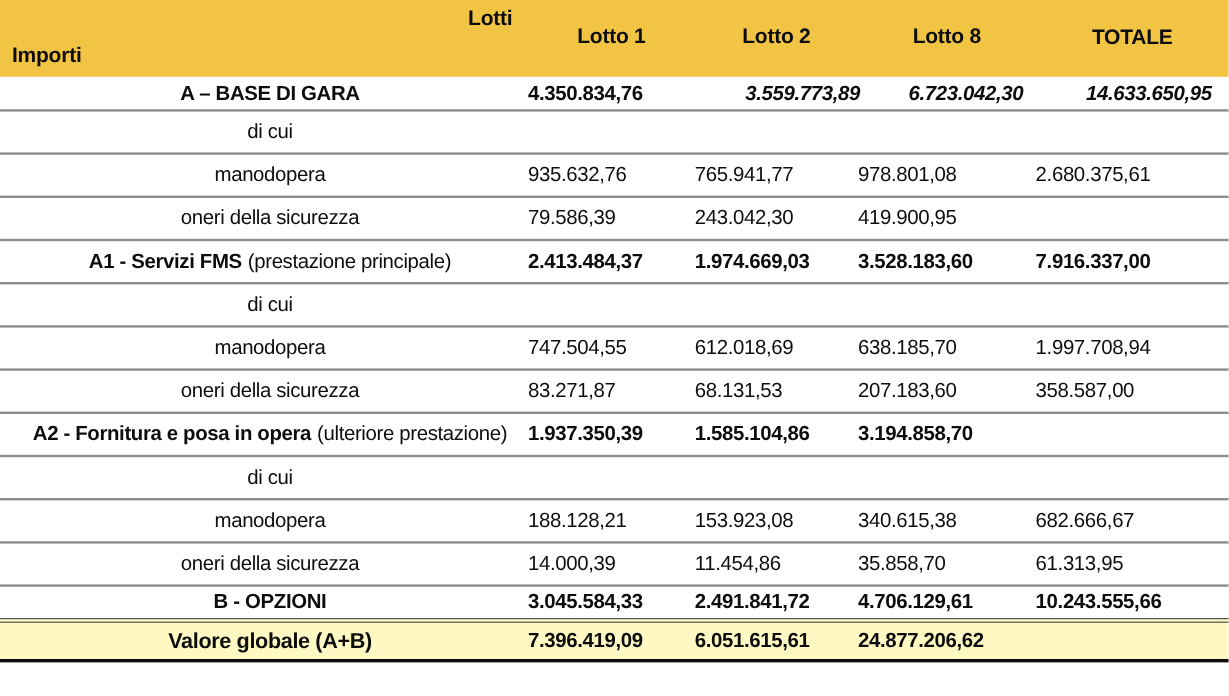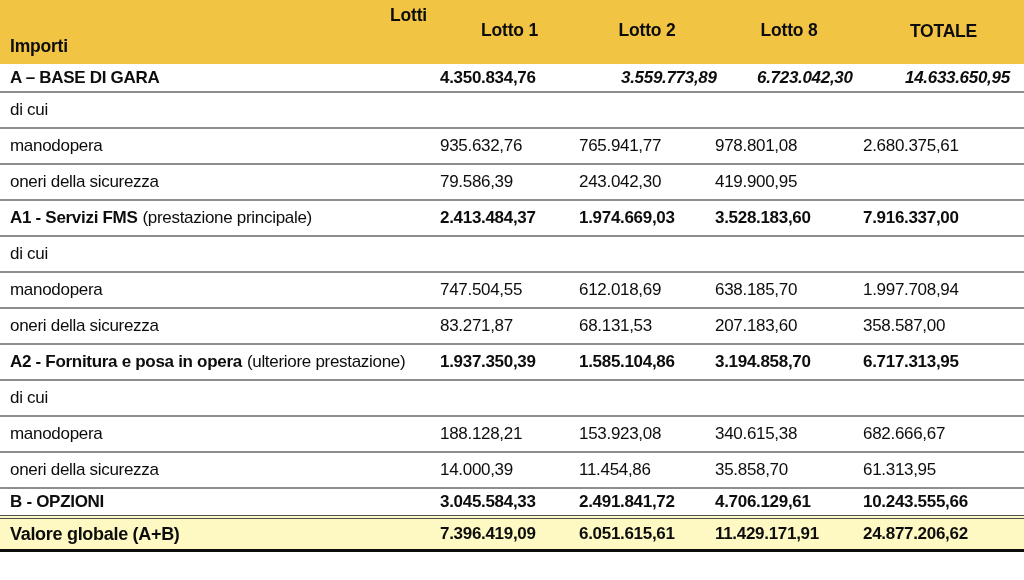--- a/index.html
+++ b/index.html
@@ -18,21 +18,21 @@
   .thead .hcol{display:flex;justify-content:center;align-items:flex-start;padding-top:20px;font-weight:700;font-size:17.5px;letter-spacing:-0.2px;}
   .thead .hcol.totale{padding-top:21px;}
 
   
   .trow{min-height:34px;align-items:center;background:#fff;}
   .trow + .trow{border-top:2px solid #8d8d8d;}
   .trow:nth-child(1){min-height:27px;border-top:none;}
   .trow:nth-child(13){min-height:26px;}
   .trow.total{min-height:30px;border-top:4px double #4f4f4f;}
   .cell{box-sizing:border-box;font-size:17px;letter-spacing:-0.3px;}
-  .cell.label{padding-left:10px;text-align:left;white-space:nowrap;}
+  .cell.label{padding-left:10px;text-align:center;white-space:nowrap;}
   .cell.num{text-align:left;white-space:nowrap;font-variant-numeric:tabular-nums;}
   .cell.num.c4{padding-right:12px;}
   .label .note{margin-left:5px;font-weight:400;}
   .trow.section .label .main{font-weight:700;}
   .trow.section .num{font-weight:700;}
   .trow.total .label .main{font-weight:700;font-size:18px;}
   .trow.total .num{font-weight:700;}
   .num.italic{font-style:italic;padding-left:42px;}
 </style>
 </head>
@@ -106,21 +106,20 @@
           <div class="cell num c1">83.271,87</div>
           <div class="cell num c2">68.131,53</div>
           <div class="cell num c3">207.183,60</div>
           <div class="cell num c4">358.587,00</div>
         </div>
         <div class="trow grid section">
           <div class="cell label"><span class="main">A2 - Fornitura e posa in opera</span><span class="note">(ulteriore prestazione)</span></div>
           <div class="cell num c1">1.937.350,39</div>
           <div class="cell num c2">1.585.104,86</div>
           <div class="cell num c3">3.194.858,70</div>
-          <div class="cell num c4">6.717.313,95</div>
         </div>
         <div class="trow grid subheader">
           <div class="cell label"><span class="main">di cui</span></div>
           <div class="cell num c1"></div>
           <div class="cell num c2"></div>
           <div class="cell num c3"></div>
           <div class="cell num c4"></div>
         </div>
         <div class="trow grid detail">
           <div class="cell label"><span class="main">manodopera</span></div>
@@ -140,19 +139,18 @@
           <div class="cell label"><span class="main">B - OPZIONI</span></div>
           <div class="cell num c1">3.045.584,33</div>
           <div class="cell num c2">2.491.841,72</div>
           <div class="cell num c3">4.706.129,61</div>
           <div class="cell num c4">10.243.555,66</div>
         </div>
         <div class="trow grid total" style="background: #fef9c3;">
           <div class="cell label"><span class="main">Valore globale (A+B)</span></div>
           <div class="cell num c1">7.396.419,09</div>
           <div class="cell num c2">6.051.615,61</div>
-          <div class="cell num c3">11.429.171,91</div>
           <div class="cell num c4">24.877.206,62</div>
         </div>
       </div>
 
   </div>
 </div>
 
 </body></html>

